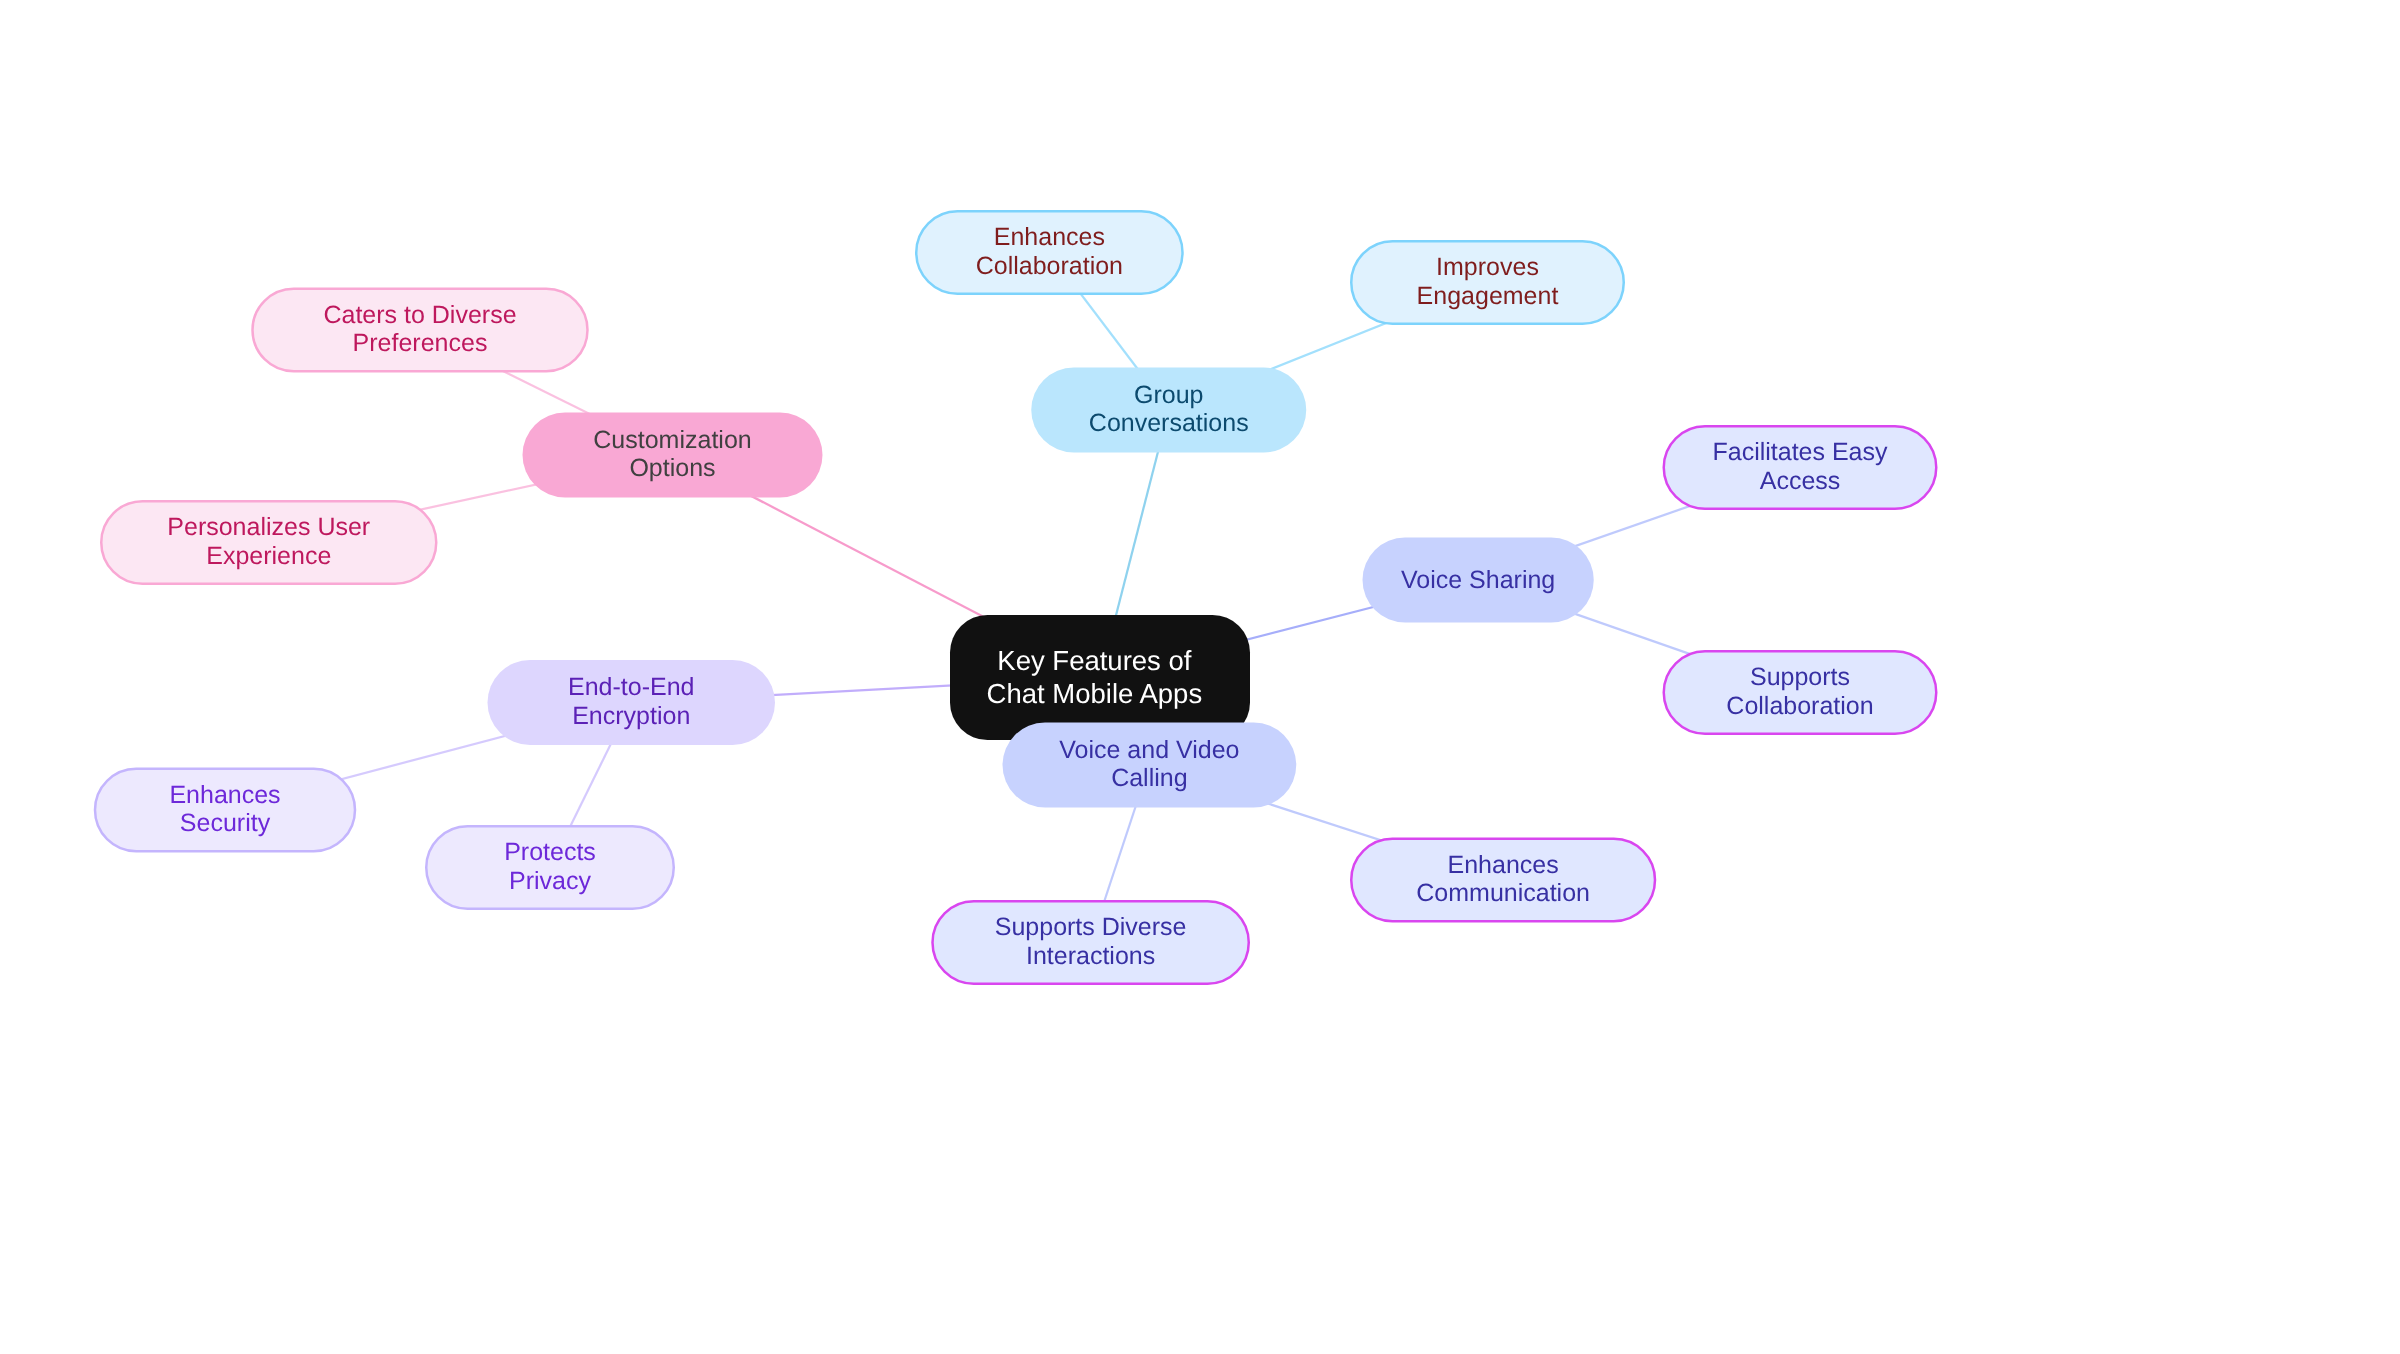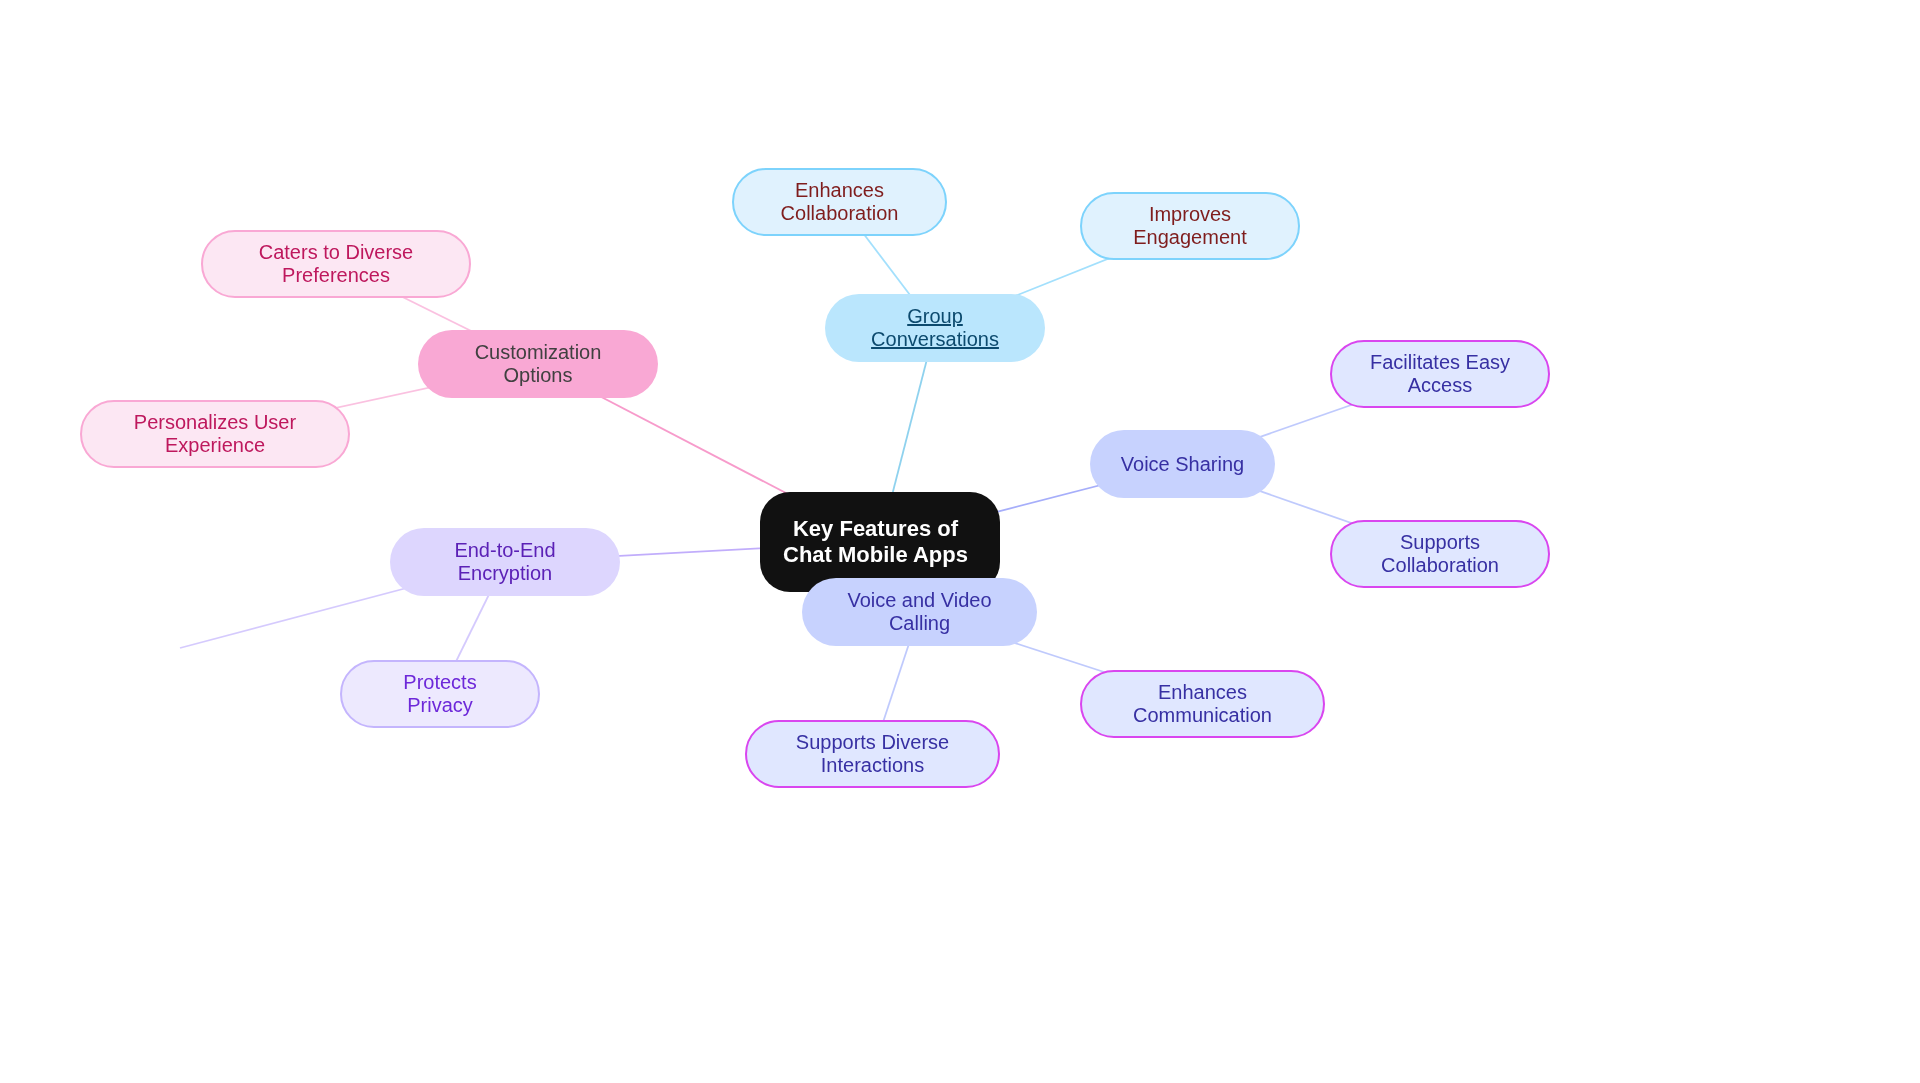--- a/index.html
+++ b/index.html
@@ -32,21 +32,21 @@
       text-align: center;
       font-size: 20px;
       font-weight: 500;
       padding: 14px 28px;
       cursor: default;
     }
     .node-center {
       background: #111111;
       color: #ffffff;
       font-size: 22px;
-      font-weight: 700;
+      font-weight: 400;
       border-radius: 30px;
       width: 240px;
       height: 100px;
       padding-left: 19px;
     }
     .node-pink-mid {
       background: #f9a8d4;
       color: #404040;
       border: none;
     }
@@ -62,21 +62,20 @@
     }
     .node-purple-leaf {
       background: #ede9fe;
       color: #6d28d9;
       border: 2px solid #c4b5fd;
     }
     .node-blue-mid {
       background: #bae6fd;
       color: #0c4a6e;
       border: none;
-      text-decoration: underline;
     }
     .node-blue-leaf {
       background: #e0f2fe;
       color: #7f1d1d;
       border: 2px solid #7dd3fc;
     }
     .node-indigo-mid {
       background: #c7d2fe;
       color: #3730a3;
       border: none;
@@ -107,20 +106,21 @@
       <line x1="880" y1="542" x2="919.5" y2="612" stroke="#818cf8" stroke-width="1.8" opacity="0.7"></line>
       <line x1="919.5" y1="612" x2="1202.5" y2="704" stroke="#a5b4fc" stroke-width="1.8" opacity="0.7"></line>
       <line x1="919.5" y1="612" x2="872.5" y2="754" stroke="#a5b4fc" stroke-width="1.8" opacity="0.7"></line>
     </svg>
 <div class="node node-center" style="left: 760px; top: 492px; width: 240px; height: 100px;">Key Features of Chat Mobile
 Apps</div>
     <div class="node node-pink-mid" style="left: 418px; top: 330px; width: 240px; height: 68px;">Customization Options</div>
     <div class="node node-pink-leaf" style="left: 201px; top: 230px; width: 270px; height: 68px;">Caters to Diverse Preferences</div>
     <div class="node node-pink-leaf" style="left: 80px; top: 400px; width: 270px; height: 68px;">Personalizes User Experience</div>
     <div class="node node-purple-mid" style="left: 390px; top: 528px; width: 230px; height: 68px;">End-to-End Encryption</div>
+    <div class="node node-purple-leaf" style="left: 75px; top: 614px; width: 210px; height: 68px;">Enhances Security</div>
     <div class="node node-purple-leaf" style="left: 340px; top: 660px; width: 200px; height: 68px;">Protects Privacy</div>
     <div class="node node-blue-mid" style="left: 825px; top: 294px; width: 220px; height: 68px;">Group Conversations</div>
     <div class="node node-blue-leaf" style="left: 732px; top: 168px; width: 215px; height: 68px;">Enhances Collaboration</div>
     <div class="node node-blue-leaf" style="left: 1080px; top: 192px; width: 220px; height: 68px;">Improves Engagement</div>
     <div class="node node-indigo-mid" style="left: 1090px; top: 430px; width: 185px; height: 68px;">Voice Sharing</div>
     <div class="node node-indigo-leaf" style="left: 1330px; top: 340px; width: 220px; height: 68px;">Facilitates Easy Access</div>
     <div class="node node-indigo-leaf" style="left: 1330px; top: 520px; width: 220px; height: 68px;">Supports Collaboration</div>
     <div class="node node-indigo-mid" style="left: 802px; top: 578px; width: 235px; height: 68px;">Voice and Video Calling</div>
     <div class="node node-indigo-leaf" style="left: 1080px; top: 670px; width: 245px; height: 68px;">Enhances Communication</div>
     <div class="node node-indigo-leaf" style="left: 745px; top: 720px; width: 255px; height: 68px;">Supports Diverse Interactions</div>

